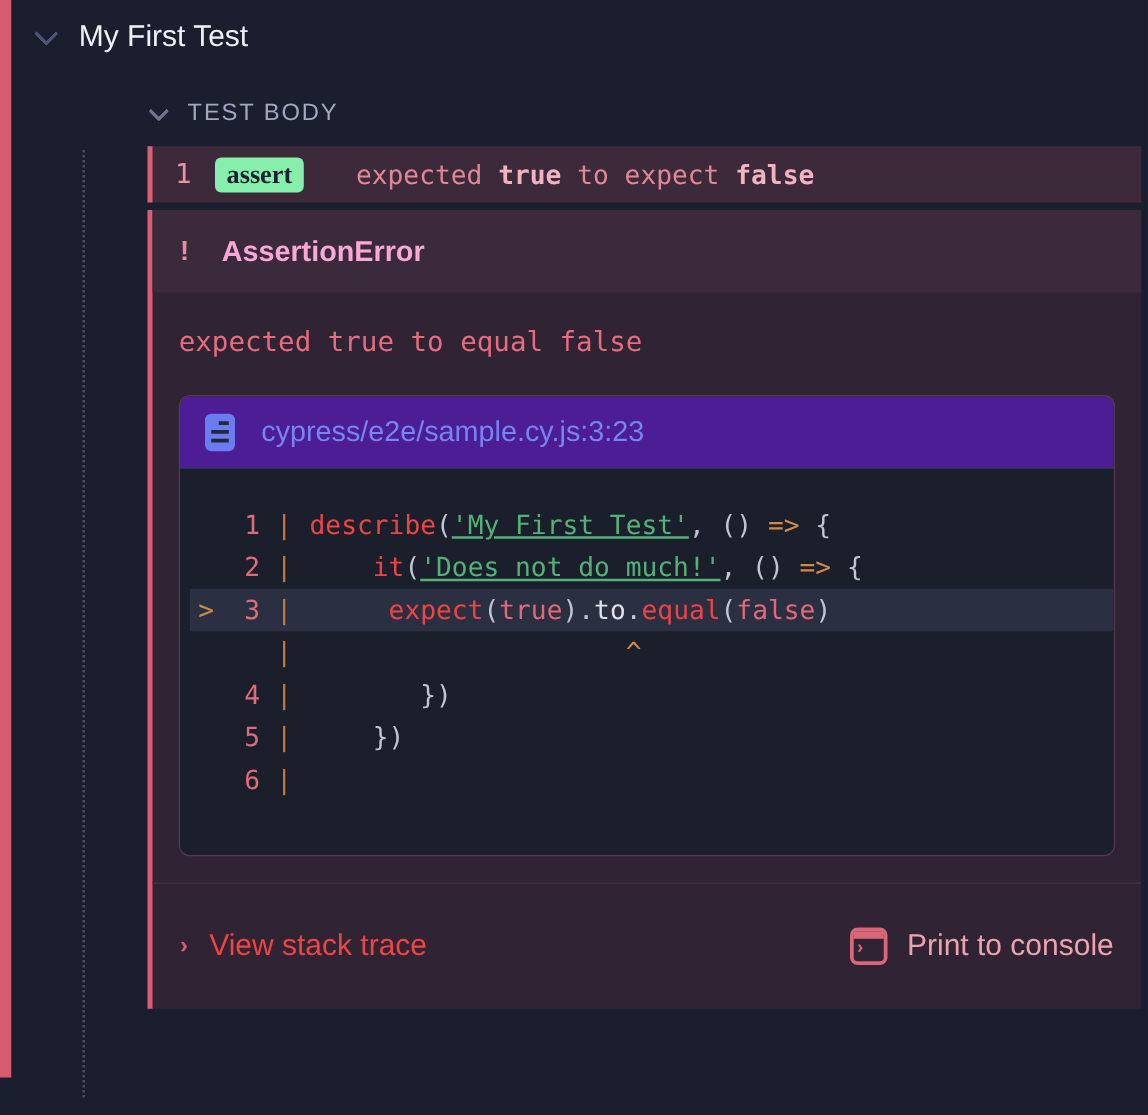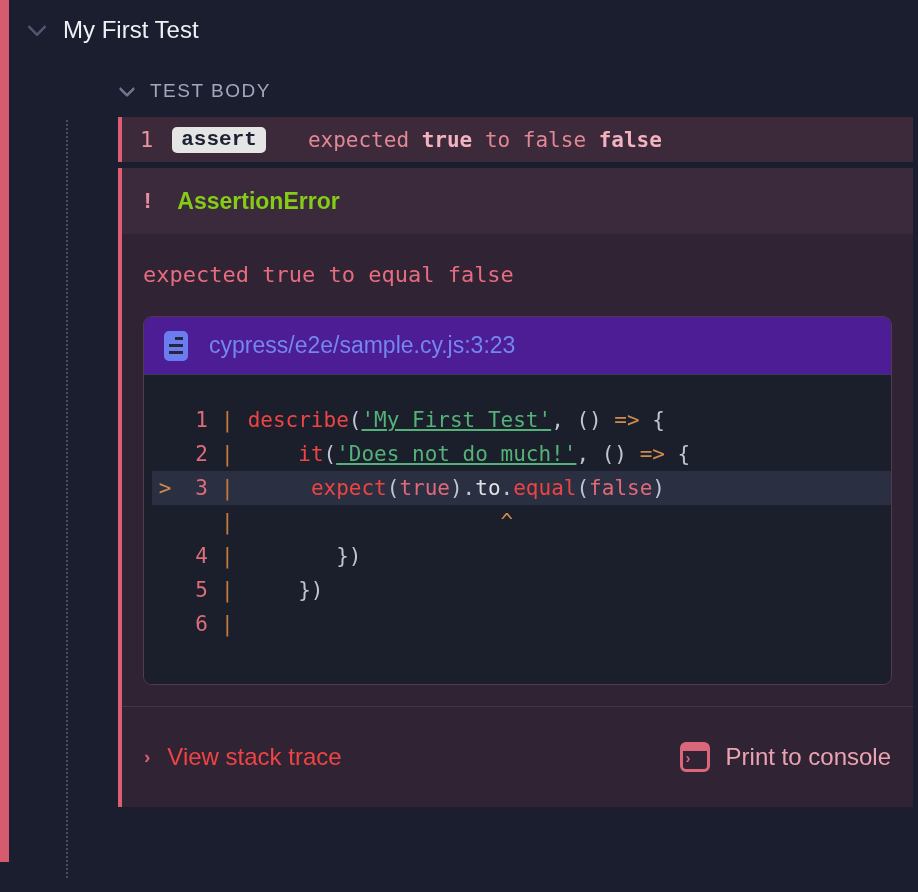--- a/index.html
+++ b/index.html
@@ -35,31 +35,31 @@
 
   
   .tb-header{display:flex;align-items:center;gap:17px;height:26px;padding-left:3px;}
   .chev-down.small{width:9px;height:9px;border-color:#6d748e;border-width:3px;margin-top:-4px;}
   .tb-label{color:#a2a8bf;font-size:19px;letter-spacing:1.5px;}
 
   
   .command-row{margin-top:13px;height:45px;background:#3c2a3a;border-left:4px solid #dd5e72;
     display:flex;align-items:center;font-family:"DejaVu Sans Mono",monospace;}
   .cmd-number{color:#ec93a3;font-size:22px;margin-left:18px;}
-  .cmd-badge{margin-left:19px;background:#e5e5e5;color:#1e2133;font-weight:bold;font-size:21px;
-    padding:1px 9px 2px;border-radius:5px;font-family:Liberation Mono, monospace;}
+  .cmd-badge{margin-left:19px;background:#86efac;color:#1e2133;font-weight:bold;font-size:21px;
+    padding:1px 9px 2px;border-radius:5px;font-family:Liberation Serif, serif;}
   .cmd-message{margin-left:42px;font-size:21px;white-space:pre;}
   .cmd-norm{color:#e28795;}
   .cmd-bold{color:#f2b2c0;font-weight:bold;}
 
   
   .error-panel{margin-top:6px;background:#2f2334;border-left:4px solid #dd5e72;}
   .err-header{height:66px;background:#3a2a3c;display:flex;align-items:center;padding-left:22px;gap:26px;}
   .err-bang{color:#e98ea1;font-size:22px;font-weight:bold;}
-  .err-name{color:#84cc16;font-size:23px;font-weight:bold;}
+  .err-name{color:#f9a8d4;font-size:23px;font-weight:bold;}
   .err-body{padding:28px 21px 21px 21px;}
   .err-message{color:#e66c7e;font-family:"DejaVu Sans Mono",monospace;font-size:22px;height:28px;}
 
   
   .code-frame{margin-top:26px;border:1px solid #533a4f;border-radius:9px;overflow:hidden;}
   .cf-header{height:57px;background:#4c1d95;display:flex;align-items:center;padding-left:20px;gap:21px;
     border-bottom:1px solid #373c52;}
   .file-icon{width:24px;height:30px;background:#6b7cf0;border-radius:5px;position:relative;flex:0 0 auto;}
   .file-icon::before{content:"";position:absolute;left:11px;right:5px;top:6px;height:3.5px;background:#232737;}
   .file-icon::after{content:"";position:absolute;left:5px;right:5px;top:13px;height:3.5px;background:#232737;
@@ -108,21 +108,21 @@
   <div class="content">
 
     <div class="tb-header">
       <div class="chev-down small"></div>
       <div class="tb-label">TEST BODY</div>
     </div>
 
     <div class="command-row">
       <span class="cmd-number">1</span>
       <span class="cmd-badge">assert</span>
-      <span class="cmd-message"><span class="cmd-norm">expected </span><span class="cmd-bold">true</span><span class="cmd-norm"> to false </span><span class="cmd-bold">false</span></span>
+      <span class="cmd-message"><span class="cmd-norm">expected </span><span class="cmd-bold">true</span><span class="cmd-norm"> to expect </span><span class="cmd-bold">false</span></span>
     </div>
 
     <div class="error-panel">
       <div class="err-header">
         <span class="err-bang">!</span>
         <span class="err-name">AssertionError</span>
       </div>
 
       <div class="err-body">
         <div class="err-message">expected true to equal false</div>

